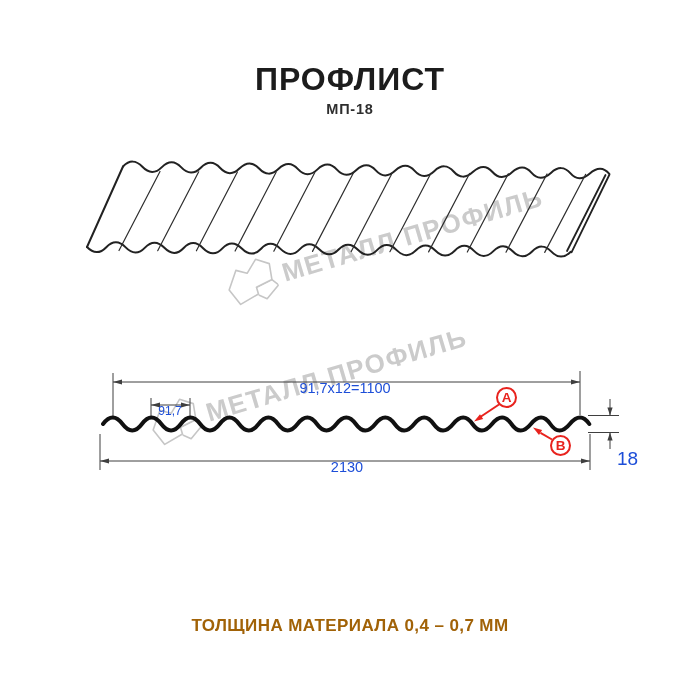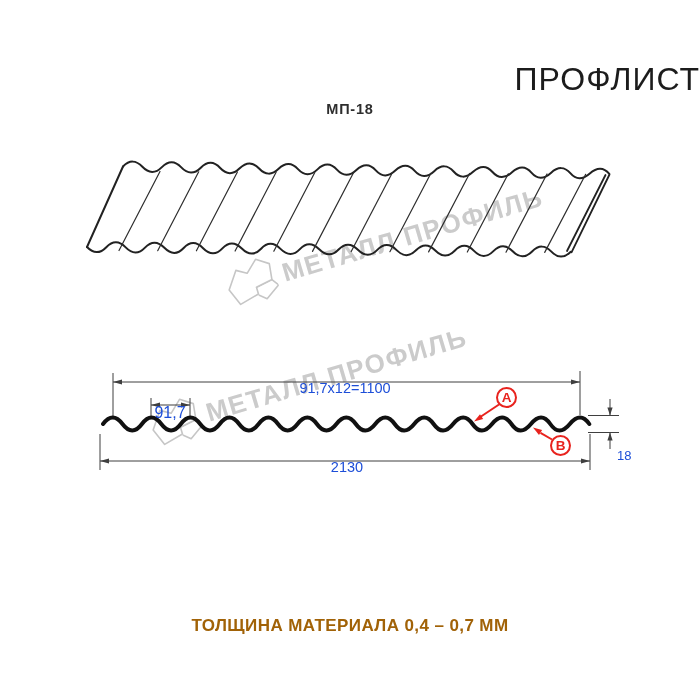--- a/index.html
+++ b/index.html
@@ -1,37 +1,37 @@
 <!DOCTYPE html>
 <html><head>
 <meta charset="utf-8">
 <style>
   html,body{margin:0;padding:0;background:#fff;}
   #stage{position:relative;width:700px;height:700px;background:#ffffff;overflow:hidden;
          font-family:"Liberation Sans",sans-serif;}
   .abs{position:absolute;}
   
-  #title{left:0;right:0;top:61px;text-align:right;font-size:32px;font-weight:400;
+  #title{left:0;right:0;top:61px;text-align:center;font-size:32px;font-weight:700;
          letter-spacing:1px;color:#1c1c1c;}
   #subtitle{left:0;right:0;top:101px;text-align:center;font-size:14.5px;font-weight:700;
          letter-spacing:.8px;color:#2e2e2e;}
   
   .watermark{display:flex;align-items:center;gap:7px;height:48px;
              transform:rotate(-16.5deg);transform-origin:0 50%;pointer-events:none;}
   .watermark .wm-text{font-size:26px;font-weight:700;letter-spacing:1.5px;color:#cbcbcb;white-space:nowrap;}
   #wm1{left:226px;top:266px;}
   #wm2{left:150px;top:406px;}
   
   #diagram{left:0;top:0;width:700px;height:700px;}
   
   .dim-label{color:#1d4ed8;font-size:14.5px;font-weight:400;white-space:nowrap;margin-top:16px;}
   #dim-formula{left:345px;top:364px;transform:translateX(-50%);}
-  #dim-pitch{left:170px;top:388px;transform:translateX(-50%);font-size:16px;}
+  #dim-pitch{left:170px;top:388px;transform:translateX(-50%);font-size:12px;}
   #dim-width{left:347px;top:443px;transform:translateX(-50%);}
-  #dim-height{left:617px;top:432px;font-size:13px;}
+  #dim-height{left:617px;top:432px;font-size:19px;}
   
   .callout{width:21px;height:21px;border:2.2px solid #e8231e;border-radius:50%;
            color:#e8231e;font-size:13.5px;font-weight:700;display:flex;
            align-items:center;justify-content:center;box-sizing:border-box;background:transparent;}
   #callout-a{left:496px;top:387px;}
   #callout-b{left:550px;top:435px;}
   
   #footer-note{left:0;right:0;top:616px;text-align:center;font-size:17px;font-weight:600;
                letter-spacing:.4px;color:#a16207;}
 </style>

